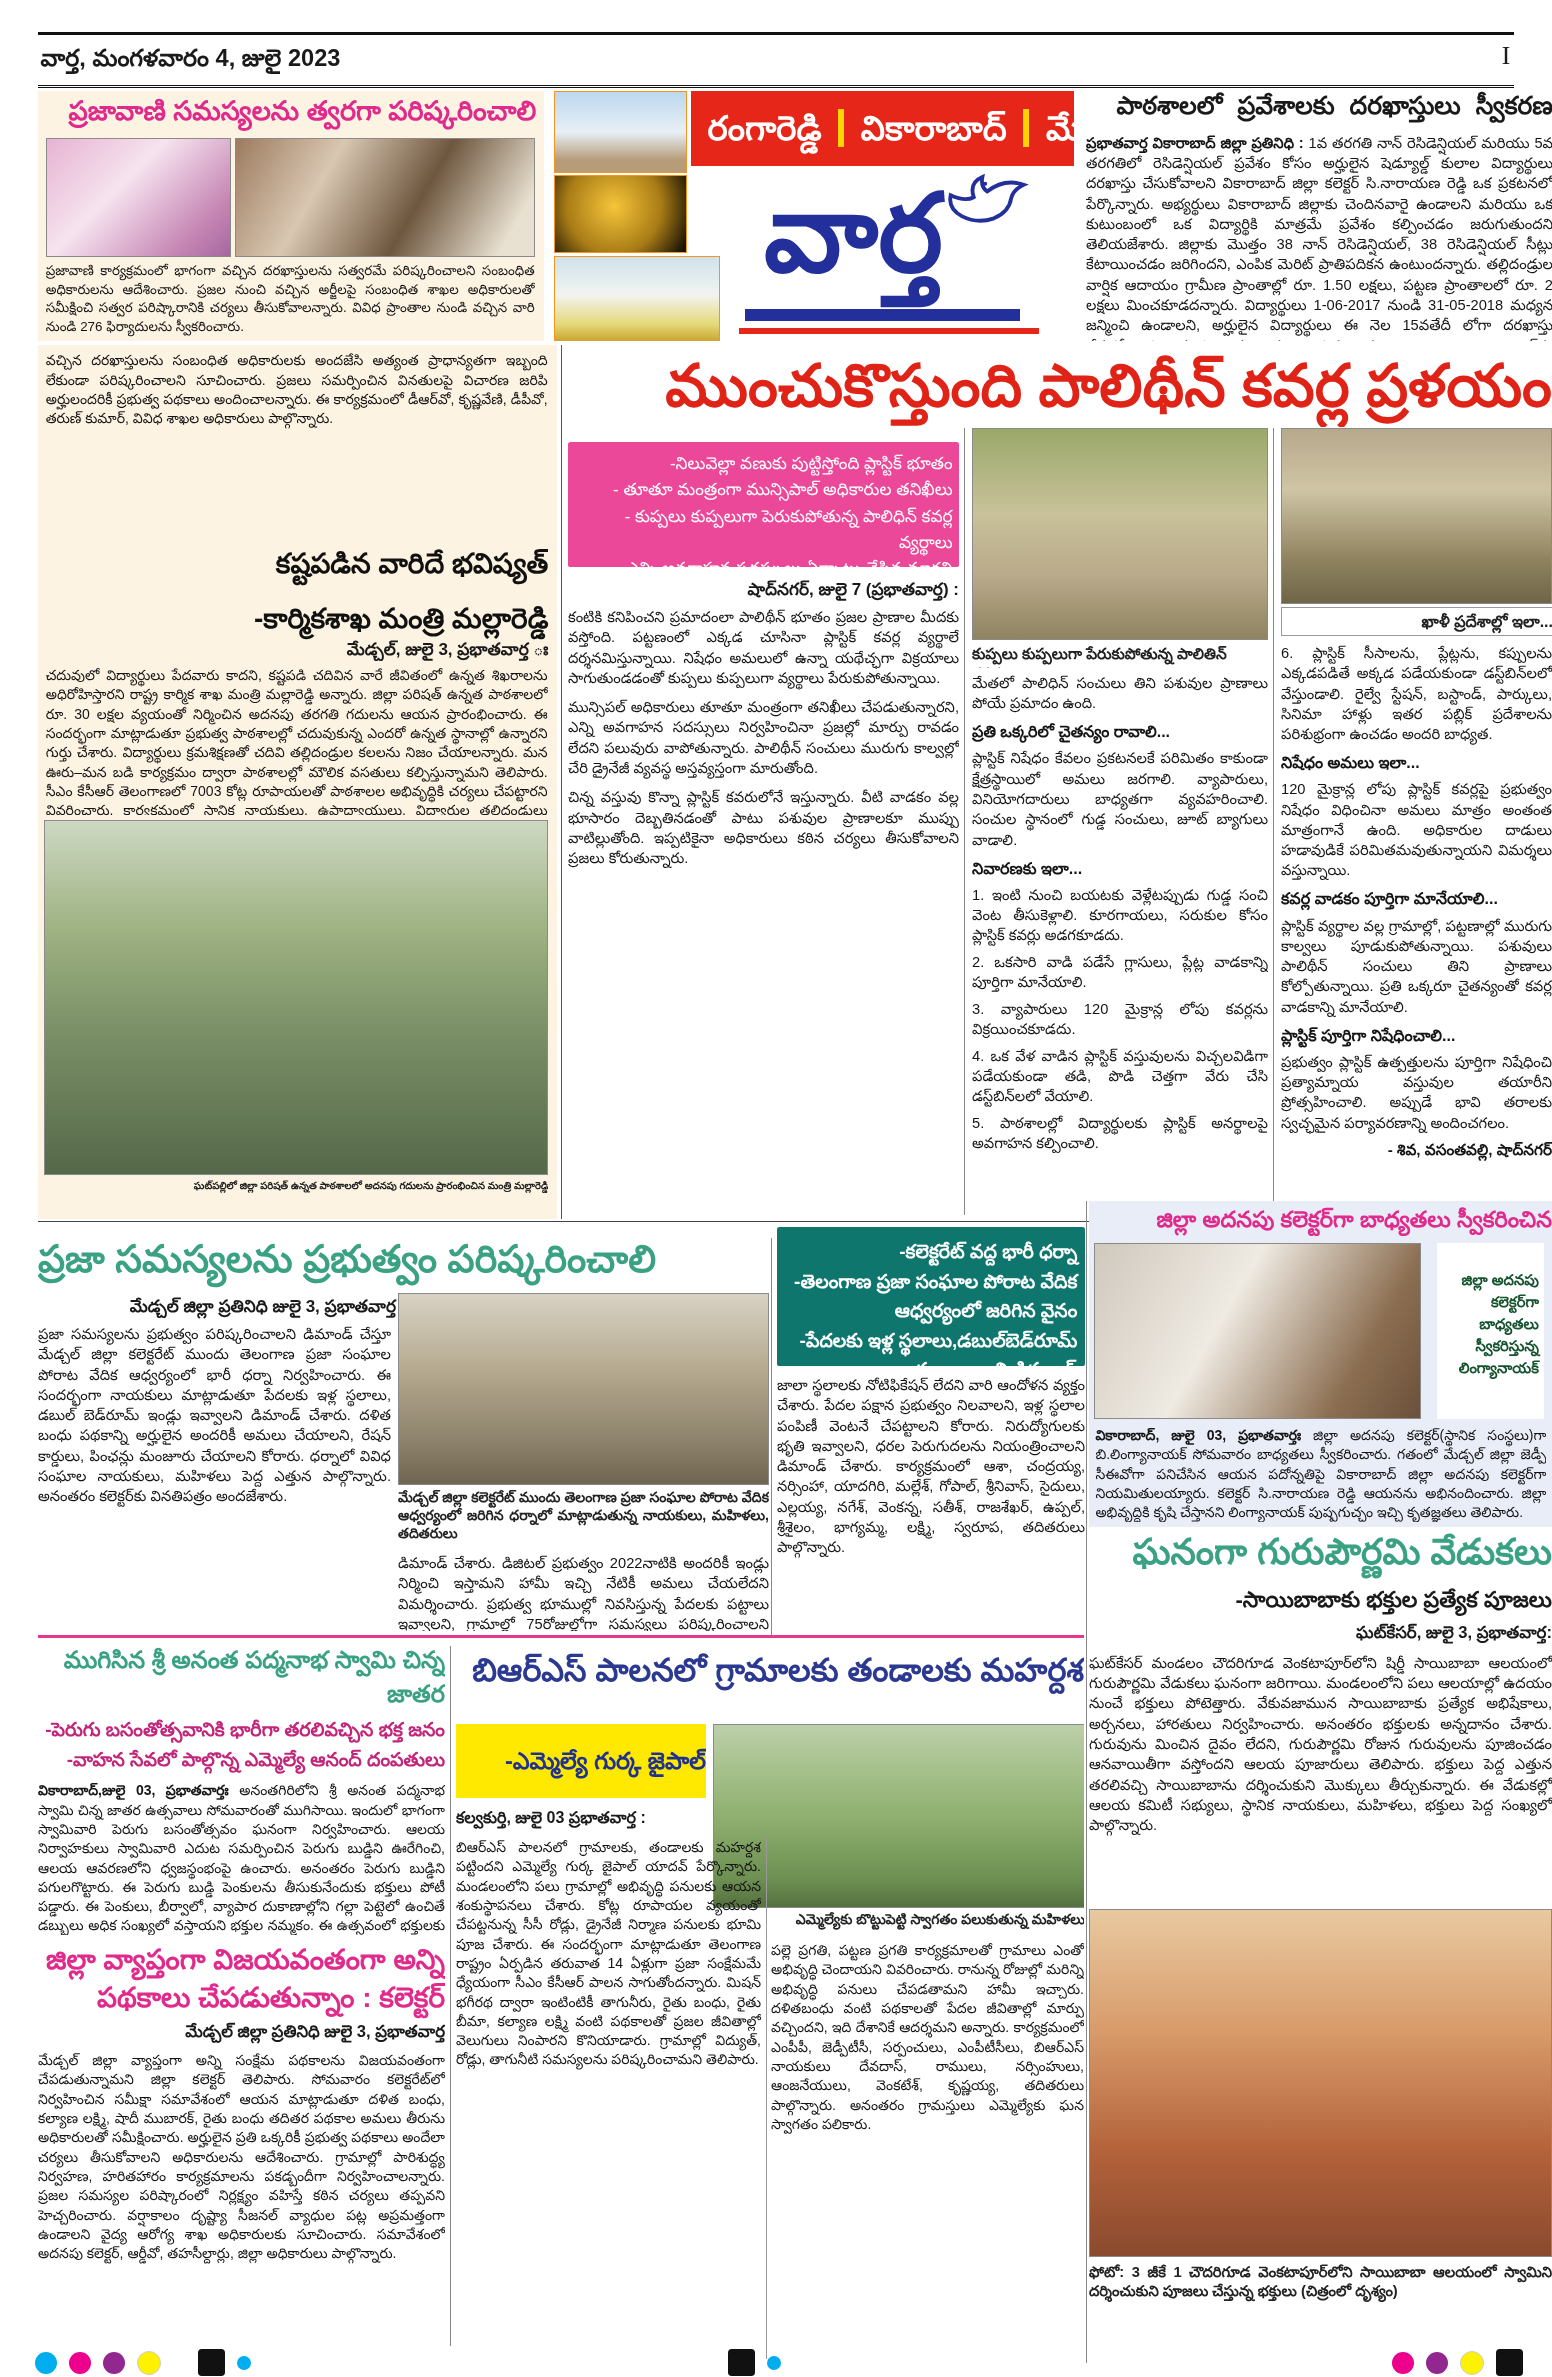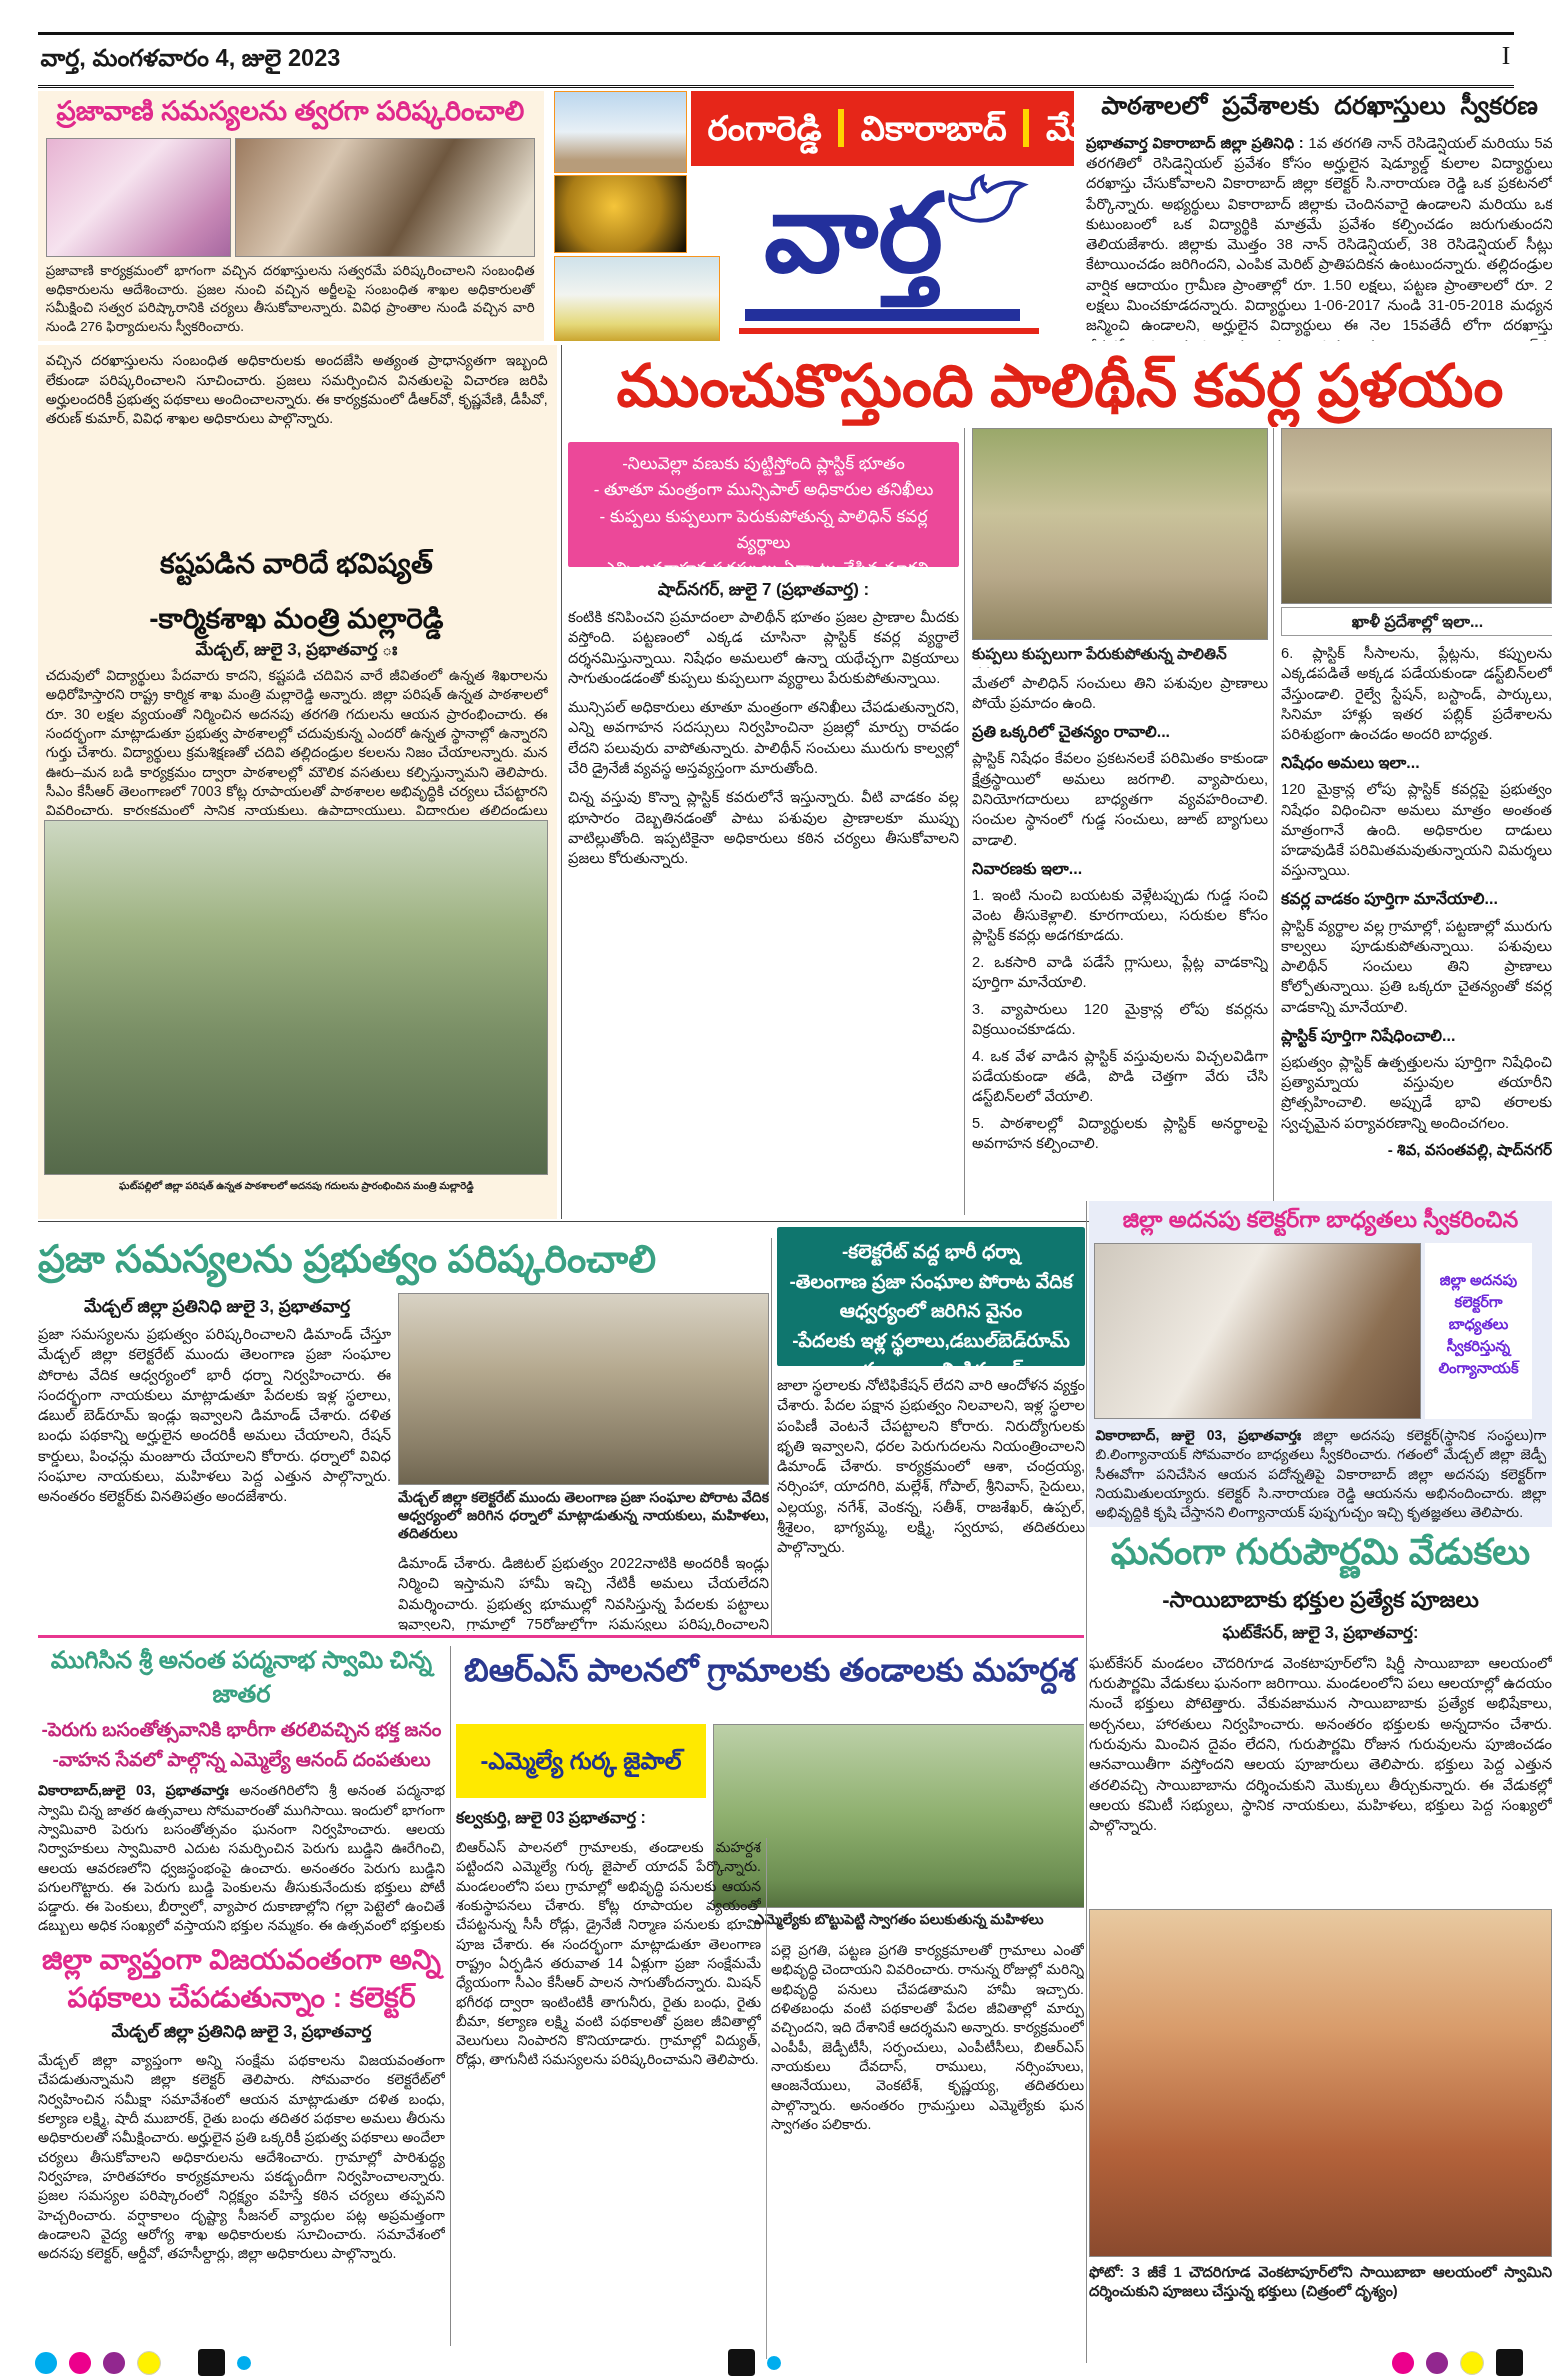--- a/index.html
+++ b/index.html
@@ -1,20 +1,20 @@
 <!DOCTYPE html>
 <html style="font-size:10.2px"><head>
 <meta charset="utf-8">
 <style>
   html,body{margin:0;padding:0;background:#ffffff;}
   .page{position:relative;width:1552px;height:2377px;background:#fff;overflow:hidden;
         font-family:"Liberation Sans","DejaVu Sans",sans-serif;color:#1a1a1a;}
   .abs{position:absolute;}
   .jtext{text-align:justify;line-height:1.38;color:#151515;}
-  .ctr{text-align:center;}
+  .ctr{text-align:right;}
   .b{font-weight:bold;}
   .ovh{overflow:hidden;}
   .photo{border:0.6px solid #8a8a8a;box-sizing:border-box;}
   .vline{position:absolute;width:1.3px;background:#555;}
   .hline{position:absolute;height:1.3px;background:#444;}
   .cream{background:#fdf3e2;}
   .headline-pink{color:#e02a8c;font-weight:bold;}
   .headline-red{color:#e02317;font-weight:bold;}
   .headline-green{color:#3aa183;font-weight:bold;}
   .headline-blue{color:#2b3990;font-weight:bold;}
@@ -150,21 +150,21 @@
       <div class="ctr" style="font-size:19px;line-height:1.55;">-కలెక్టరేట్ వద్ద భారీ ధర్నా</div>
       <div class="ctr" style="font-size:19px;line-height:1.55;">-తెలంగాణ ప్రజా సంఘాల పోరాట వేదిక ఆధ్వర్యంలో జరిగిన వైనం</div>
       <div class="ctr" style="font-size:19px;line-height:1.55;">-పేదలకు ఇళ్ల స్థలాలు,డబుల్‌బెడ్‌రూమ్ ఇండ్లు ఇవ్వాలని డిమాండ్</div>
     </div>
     <div class="jtext ovh" style="margin-top:9px;height:250px;font-size:14.7px;">జాలా స్థలాలకు నోటిఫికేషన్ లేదని వారి ఆందోళన వ్యక్తం చేశారు. పేదల పక్షాన ప్రభుత్వం నిలవాలని, ఇళ్ల స్థలాల పంపిణీ వెంటనే చేపట్టాలని కోరారు. నిరుద్యోగులకు భృతి ఇవ్వాలని, ధరల పెరుగుదలను నియంత్రించాలని డిమాండ్ చేశారు. కార్యక్రమంలో ఆశా, చంద్రయ్య, నర్సింహా, యాదగిరి, మల్లేశ్, గోపాల్, శ్రీనివాస్, సైదులు, ఎల్లయ్య, నగేశ్, వెంకన్న, సతీశ్, రాజశేఖర్, ఉప్పల్, శ్రీశైలం, భాగ్యమ్మ, లక్ష్మి, స్వరూప, తదితరులు పాల్గొన్నారు.</div>
   </div>
 
   <div class="abs ovh" style="left:1089px;top:1201px;width:463px;height:326px;background:#e9edf8;">
     <div class="ctr headline-pink ovh" style="font-size:22.4px;height:37px;line-height:37px;">జిల్లా అదనపు కలెక్టర్‌గా బాధ్యతలు స్వీకరించిన లింగ్యానాయక్</div>
     <div class="abs photo" style="left:5.1px;top:42px;width:327px;height:176px;background:linear-gradient(120deg,#cfc8bd,#efeae2 40%,#8c6f52 78%,#6b503a);"></div>
-    <div class="abs ctr ovh" style="left:336px;top:42px;width:107px;height:176px;background:#fff;color:#6d28d9;font-weight:bold;font-size:14.7px;line-height:1.5;padding:25.5px 5.1px 0;box-sizing:border-box;">జిల్లా అదనపు కలెక్టర్‌గా బాధ్యతలు స్వీకరిస్తున్న లింగ్యానాయక్</div>
+    <div class="abs ctr ovh" style="left:348px;top:42px;width:107px;height:176px;background:#fff;color:#14532d;font-weight:bold;font-size:14.7px;line-height:1.5;padding:25.5px 5.1px 0;box-sizing:border-box;">జిల్లా అదనపు కలెక్టర్‌గా బాధ్యతలు స్వీకరిస్తున్న లింగ్యానాయక్</div>
     <div class="abs jtext ovh" style="left:6.4px;top:225px;width:451px;height:96px;font-size:14px;">
       <span class="b">వికారాబాద్, జులై 03, ప్రభాతవార్తః </span><span>జిల్లా అదనపు కలెక్టర్(స్థానిక సంస్థలు)గా బి.లింగ్యానాయక్ సోమవారం బాధ్యతలు స్వీకరించారు. గతంలో మేడ్చల్ జిల్లా జెడ్పీ సీఈవోగా పనిచేసిన ఆయన పదోన్నతిపై వికారాబాద్ జిల్లా అదనపు కలెక్టర్‌గా నియమితులయ్యారు. కలెక్టర్ సి.నారాయణ రెడ్డి ఆయనను అభినందించారు. జిల్లా అభివృద్ధికి కృషి చేస్తానని లింగ్యానాయక్ పుష్పగుచ్ఛం ఇచ్చి కృతజ్ఞతలు తెలిపారు.</span>
     </div>
   </div>
 
   <div class="abs ovh" style="left:1089px;top:1531px;width:463px;height:830px;">
     <div class="ctr headline-green" style="font-size:36px;">ఘనంగా గురుపౌర్ణమి వేడుకలు</div>
     <div class="ctr b" style="font-size:22px;margin-top:6.4px;">-సాయిబాబాకు భక్తుల ప్రత్యేక పూజలు</div>
     <div class="ctr b" style="font-size:16.6px;margin-top:5.1px;">ఘట్‌కేసర్, జులై 3, ప్రభాతవార్త:</div>
     <div class="jtext ovh" style="margin-top:6.4px;height:255px;font-size:14.7px;">ఘట్‌కేసర్ మండలం చౌదరిగూడ వెంకటాపూర్‌లోని షిర్డీ సాయిబాబా ఆలయంలో గురుపౌర్ణమి వేడుకలు ఘనంగా జరిగాయి. మండలంలోని పలు ఆలయాల్లో ఉదయం నుంచే భక్తులు పోటెత్తారు. వేకువజామున సాయిబాబాకు ప్రత్యేక అభిషేకాలు, అర్చనలు, హారతులు నిర్వహించారు. అనంతరం భక్తులకు అన్నదానం చేశారు. గురువును మించిన దైవం లేదని, గురుపౌర్ణమి రోజున గురువులను పూజించడం ఆనవాయితీగా వస్తోందని ఆలయ పూజారులు తెలిపారు. భక్తులు పెద్ద ఎత్తున తరలివచ్చి సాయిబాబాను దర్శించుకుని మొక్కులు తీర్చుకున్నారు. ఈ వేడుకల్లో ఆలయ కమిటీ సభ్యులు, స్థానిక నాయకులు, మహిళలు, భక్తులు పెద్ద సంఖ్యలో పాల్గొన్నారు.</div>

